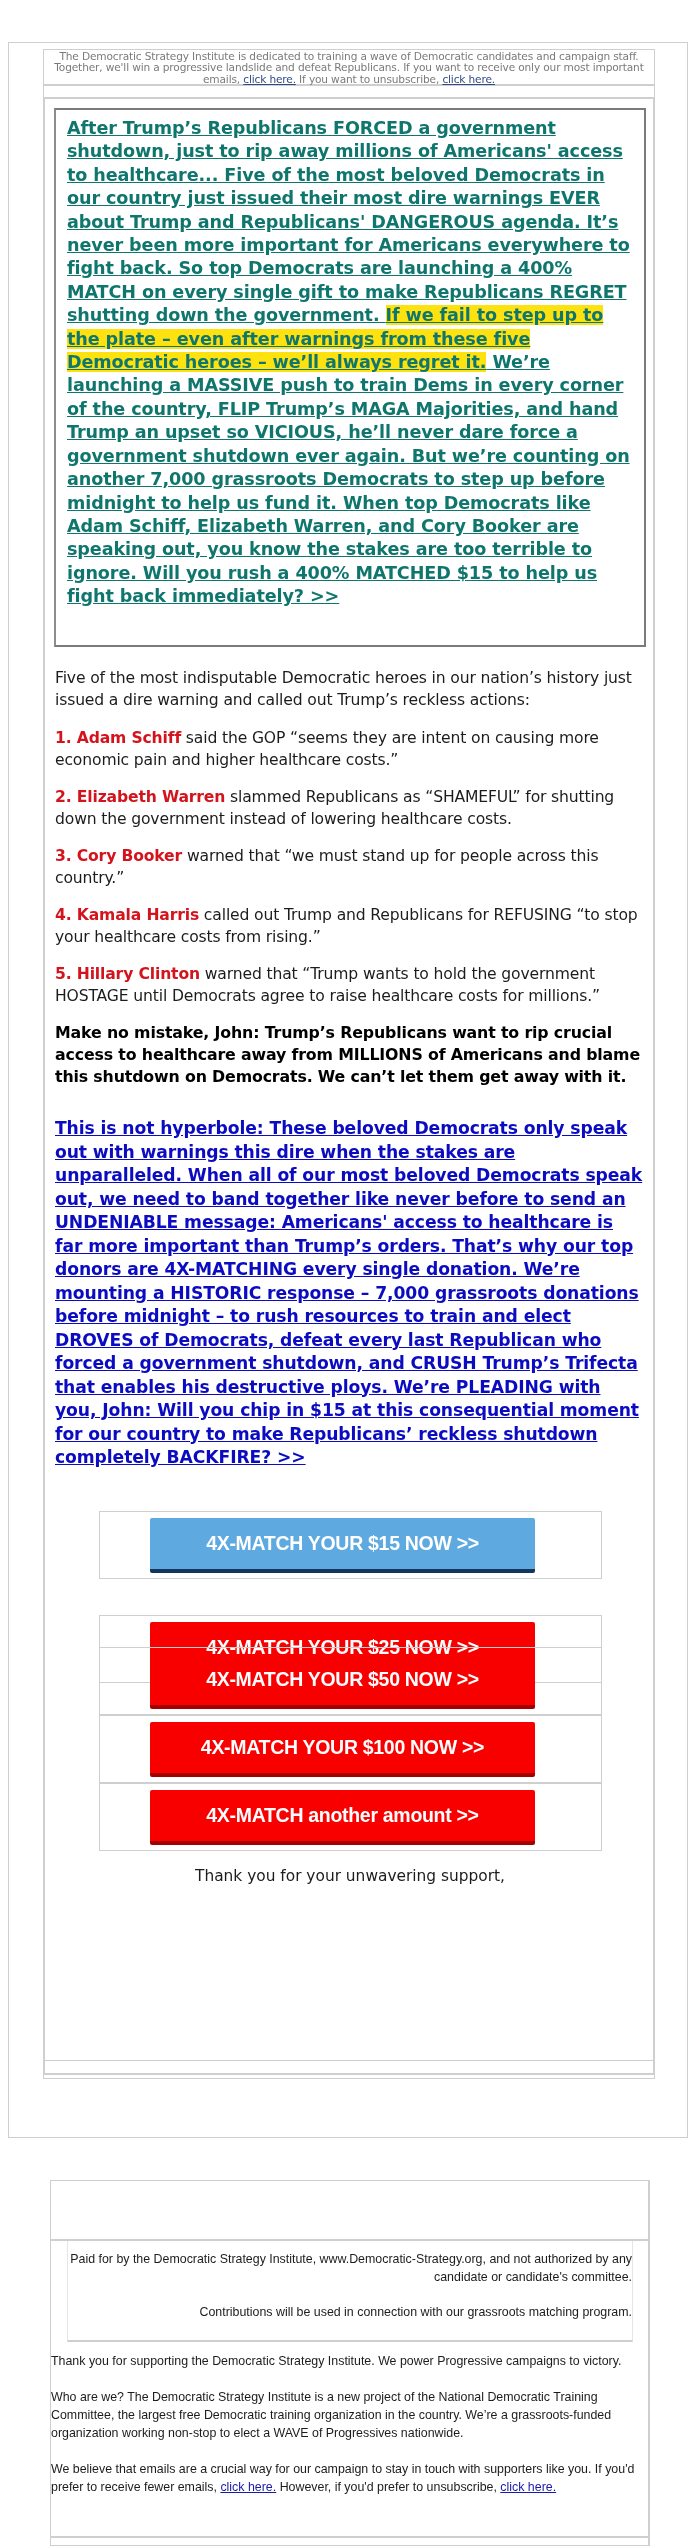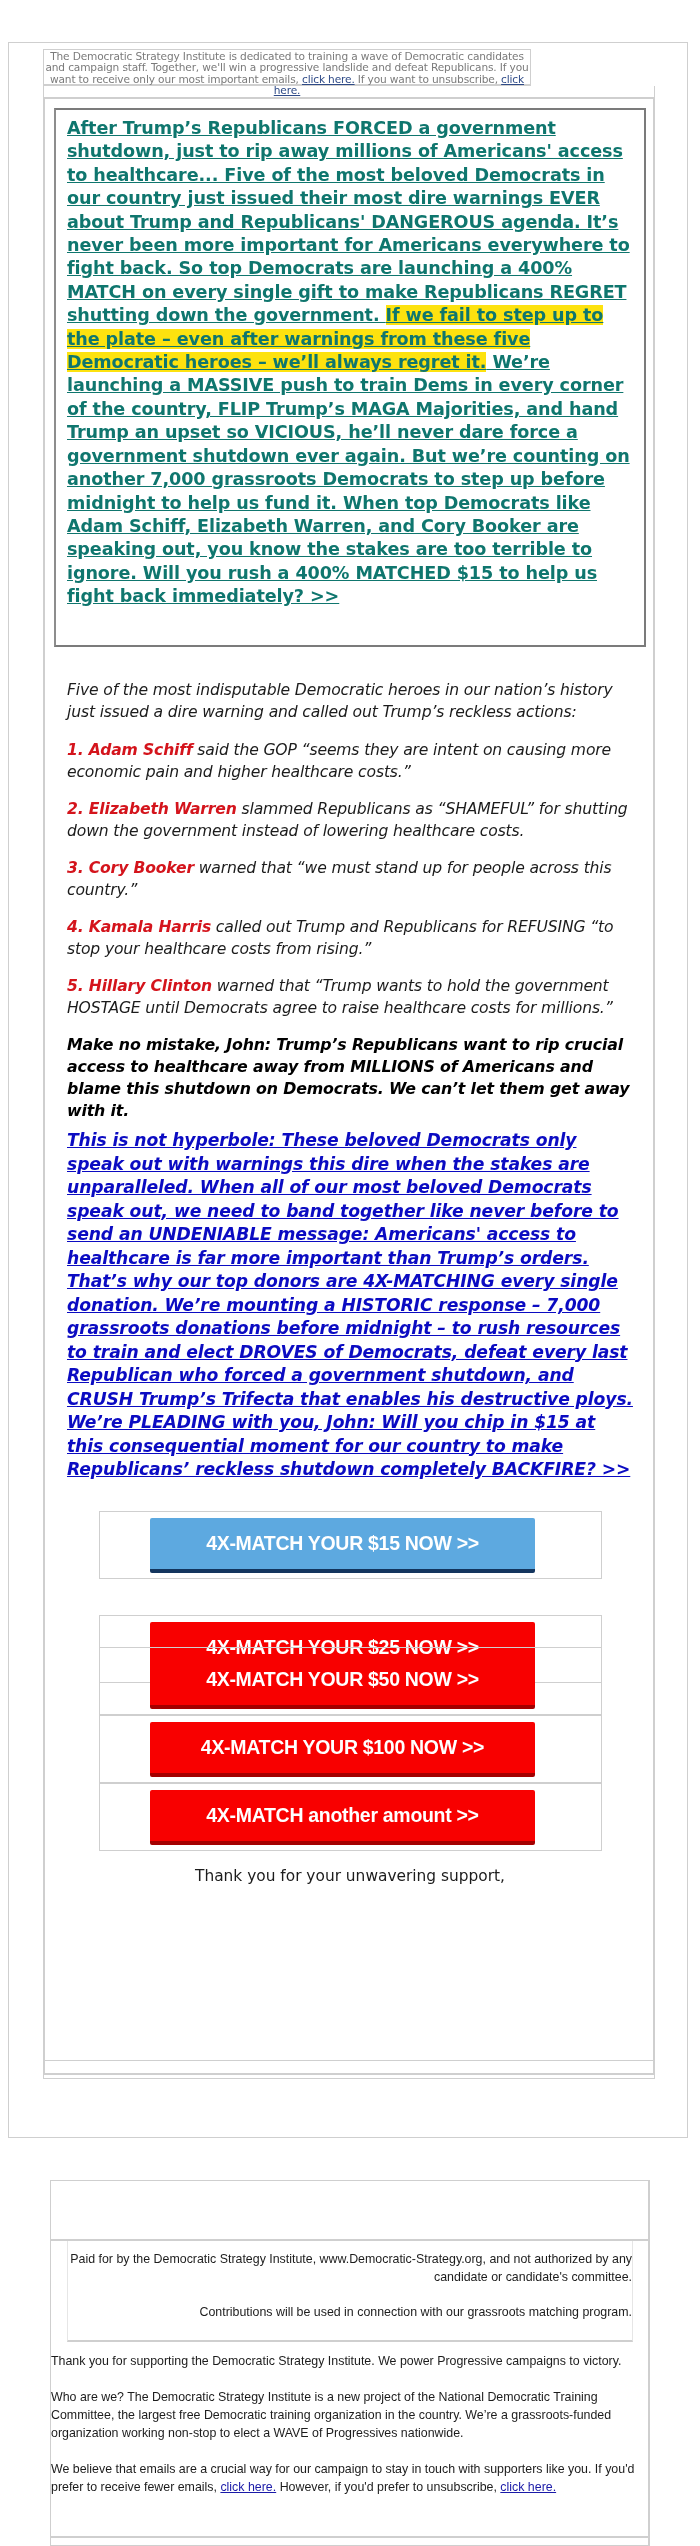--- a/index.html
+++ b/index.html
@@ -1,32 +1,32 @@
 <!DOCTYPE html>
 <html><head>
 <meta charset="utf-8">
 <style>
   html, body { margin: 0; padding: 0; background: #ffffff; }
   body { width: 700px; height: 2546px; position: relative; font-family: "DejaVu Sans", sans-serif; color: #222; }
   a { color: #0000cc; }
 
   .outer { position: absolute; left: 8px; top: 42px; width: 680px; height: 2096px; border: 1px solid #cfcfcf; box-sizing: border-box; }
-  .preheader { position: absolute; left: 43px; top: 49px; width: 488px; height: 37px; border: 1px solid #cfcfcf; border-bottom: 2px solid #cfcfcf; box-sizing: border-box; font-family: "DejaVu Sans", sans-serif; font-size: 10.6px; line-height: 11.4px; color: #7a7a7a; text-align: center; padding-top: 1px; letter-spacing: -0.15px; }
+  .preheader { position: absolute; left: 43px; top: 49px; width: 612px; height: 37px; border: 1px solid #cfcfcf; border-bottom: 2px solid #cfcfcf; box-sizing: border-box; font-family: "DejaVu Sans", sans-serif; font-size: 10.6px; line-height: 11.4px; color: #7a7a7a; text-align: center; padding-top: 1px; letter-spacing: -0.15px; }
   .preheader a { color: #2e4a87; }
   .gap-row { position: absolute; left: 43px; top: 86px; width: 612px; height: 12px; border-left: 1px solid #cfcfcf; border-right: 1px solid #cfcfcf; border-bottom: 1px solid #cfcfcf; box-sizing: border-box; }
   .content { position: absolute; left: 43px; top: 98px; width: 612px; height: 1977px; border: 2px solid #cfcfcf; border-top: 1px solid #cfcfcf; box-sizing: border-box; }
   .content-bottom { position: absolute; left: 43px; top: 2060px; width: 612px; height: 19px; border: 1px solid #cfcfcf; box-sizing: border-box; }
 
   .lead-box { position: absolute; left: 54px; top: 108px; width: 592px; height: 539px; border: 2px solid #7b7b7b; border-left-color: #8d8d8d; box-sizing: border-box; padding: 7px 10px 0 11px; }
   .lead-box p { margin: 0; font-weight: bold; font-size: 17.6px; line-height: 23.4px; letter-spacing: -0.1px; }
   .lead-box a { color: #0f766e; text-decoration: underline; }
   .hl { background: #fde20f; }
 
   .body-text { position: absolute; left: 55px; width: 590px; font-size: 15.6px; line-height: 21.5px; color: #1c1c1c; letter-spacing: -0.15px; }
-  .body-text p { margin: 12px; font-style: italic; }
+  .body-text p { margin: 0; }
   .red { color: #d4141c; font-weight: bold; }
   .bold { font-weight: bold; color: #000000; }
   .cta-link { font-weight: bold; font-size: 17.2px; line-height: 23.4px; color: #0b0bc2; text-decoration: underline; letter-spacing: -0.1px; }
   .btn-row { position: absolute; left: 99px; width: 503px; height: 68px; border: 1px solid #cfcfcf; box-sizing: border-box; }
   .btn { position: absolute; left: 50px; top: 6px; width: 385px; height: 55px; border-radius: 2px; border: none; color: #ffffff; font-family: "Liberation Sans", sans-serif; font-weight: bold; font-size: 19.5px; text-align: center; line-height: 51px; cursor: pointer; padding: 0; letter-spacing: -0.3px; }
   .btn-blue { background: #5da9e0; border-bottom: 4px solid #13355e; }
   .btn-red { background: #f80000; border-bottom: 4px solid #a40000; }
 
   .signoff { position: absolute; left: 55px; top: 1866px; width: 590px; text-align: center; font-size: 15.4px; line-height: 21.5px; color: #1c1c1c; }
 

